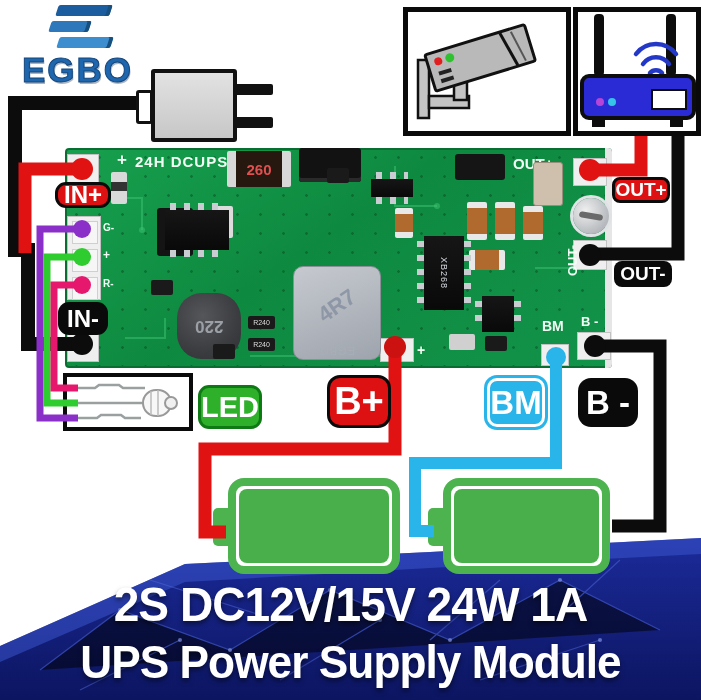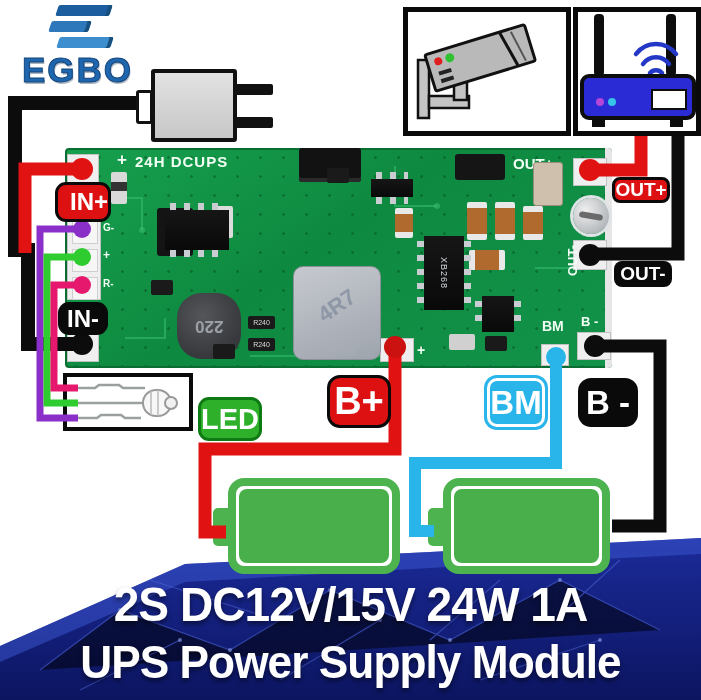--- a/index.html
+++ b/index.html
@@ -157,20 +157,23 @@
     <span class="silk" style="left:487px;top:78px;font-size:13px;transform:rotate(-90deg);transform-origin:left top;left:500px;top:128px;">OUT-</span>
     <span class="silk" style="left:477px;top:170px;font-size:14px;">BM</span>
     <span class="silk" style="left:516px;top:166px;font-size:13px;">B -</span>
     <span class="silk" style="left:38px;top:74px;font-size:10px;">G-</span>
     <span class="silk" style="left:38px;top:100px;font-size:12px;">+</span>
     <span class="silk" style="left:38px;top:130px;font-size:10px;">R-</span>
     <span class="silk" style="left:352px;top:194px;font-size:14px;">+</span>
 
     <div class="cmp" style="left:46px;top:24px;width:16px;height:32px;background:linear-gradient(180deg,#d9d9d9 30%,#333 30%,#333 58%,#d9d9d9 58%);border-radius:2px;"></div>
     <div class="cmp" style="left:92px;top:60px;width:36px;height:48px;background:#141414;border-radius:3px;"></div>
+    <div class="cmp" style="left:162px;top:3px;width:64px;height:36px;background:linear-gradient(90deg,#d8d8d8 0 9px,#26180f 9px calc(100% - 9px),#d8d8d8 calc(100% - 9px));border-radius:2px;display:flex;align-items:center;justify-content:center;">
+      <span style="color:#e05050;font-size:15px;font-weight:bold;">260</span>
+    </div>
     <div class="cmp" style="left:234px;top:0;width:62px;height:34px;background:#121212;border-radius:3px;box-shadow:inset 0 -4px 0 #2a2a2a;"></div>
     <div class="chip" style="left:306px;top:24px;width:42px;height:32px;"></div>
     <div class="cmp" style="left:390px;top:6px;width:50px;height:26px;background:#151515;border-radius:3px;"></div>
     <div class="cmp" style="left:468px;top:14px;width:28px;height:42px;background:#cfc0ad;border:1px solid #9a8d7c;border-radius:3px;"></div>
     <div class="cmp mlccv" style="left:402px;top:54px;width:20px;height:38px;"></div>
     <div class="cmp mlccv" style="left:430px;top:54px;width:20px;height:38px;"></div>
     <div class="cmp mlccv" style="left:458px;top:58px;width:20px;height:34px;"></div>
     <div class="cmp mlcch" style="left:404px;top:102px;width:36px;height:20px;"></div>
     <div class="cmp" style="left:150px;top:58px;width:18px;height:32px;background:#dcdcdc;border-radius:2px;"></div>
     <div class="chip" style="left:100px;top:55px;width:64px;height:54px;"></div>
@@ -244,33 +247,33 @@
       <circle cx="82" cy="285" r="9" fill="#e5186e"></circle>
       <circle cx="82" cy="344" r="11" fill="#0c0c0c"></circle>
       <circle cx="590" cy="170" r="11" fill="#e01212"></circle>
       <circle cx="590" cy="255" r="11" fill="#0c0c0c"></circle>
       <circle cx="595" cy="346" r="11" fill="#0c0c0c"></circle>
       <circle cx="556" cy="357" r="10" fill="#29b5e9"></circle>
       <circle cx="395" cy="347" r="11" fill="#cc1111"></circle>
     </g>
   </svg>
 
-  <div class="tag tag-red" style="left:55px;top:182px;width:56px;height:40px;font-size:24px;justify-content:flex-end;">
+  <div class="tag tag-red" style="left:55px;top:182px;width:56px;height:26px;font-size:24px;">
     <span>IN+</span>
   </div>
   <div class="tag tag-black" style="left:58px;top:302px;width:50px;height:33px;font-size:24px;">
     <span>IN-</span>
   </div>
   <div class="tag tag-red" style="left:612px;top:177px;width:58px;height:26px;font-size:19px;border-radius:8px;">
     <span>OUT+</span>
   </div>
   <div class="tag tag-black" style="left:614px;top:261px;width:58px;height:26px;font-size:19px;border-radius:8px;">
     <span>OUT-</span>
   </div>
-  <div class="tag" style="left:198px;top:397px;width:64px;height:44px;font-size:29px;background:#2fb02a;border:3px solid #0e7a14;">
+  <div class="tag" style="left:198px;top:385px;width:64px;height:44px;font-size:29px;background:#2fb02a;border:3px solid #0e7a14;">
     <span>LED</span>
   </div>
   <div class="tag tag-red" style="left:327px;top:375px;width:64px;height:53px;font-size:38px;border-radius:13px;">
     <span>B+</span>
   </div>
   <div class="tag" style="left:487px;top:378px;width:58px;height:49px;font-size:33px;background:#29b5e9;border:3px solid #fff;box-shadow:0 0 0 3px #29b5e9;border-radius:10px;">
     <span>BM</span>
   </div>
   <div class="tag tag-black" style="left:578px;top:378px;width:60px;height:49px;font-size:33px;border-radius:13px;">
     <span>B -</span>

